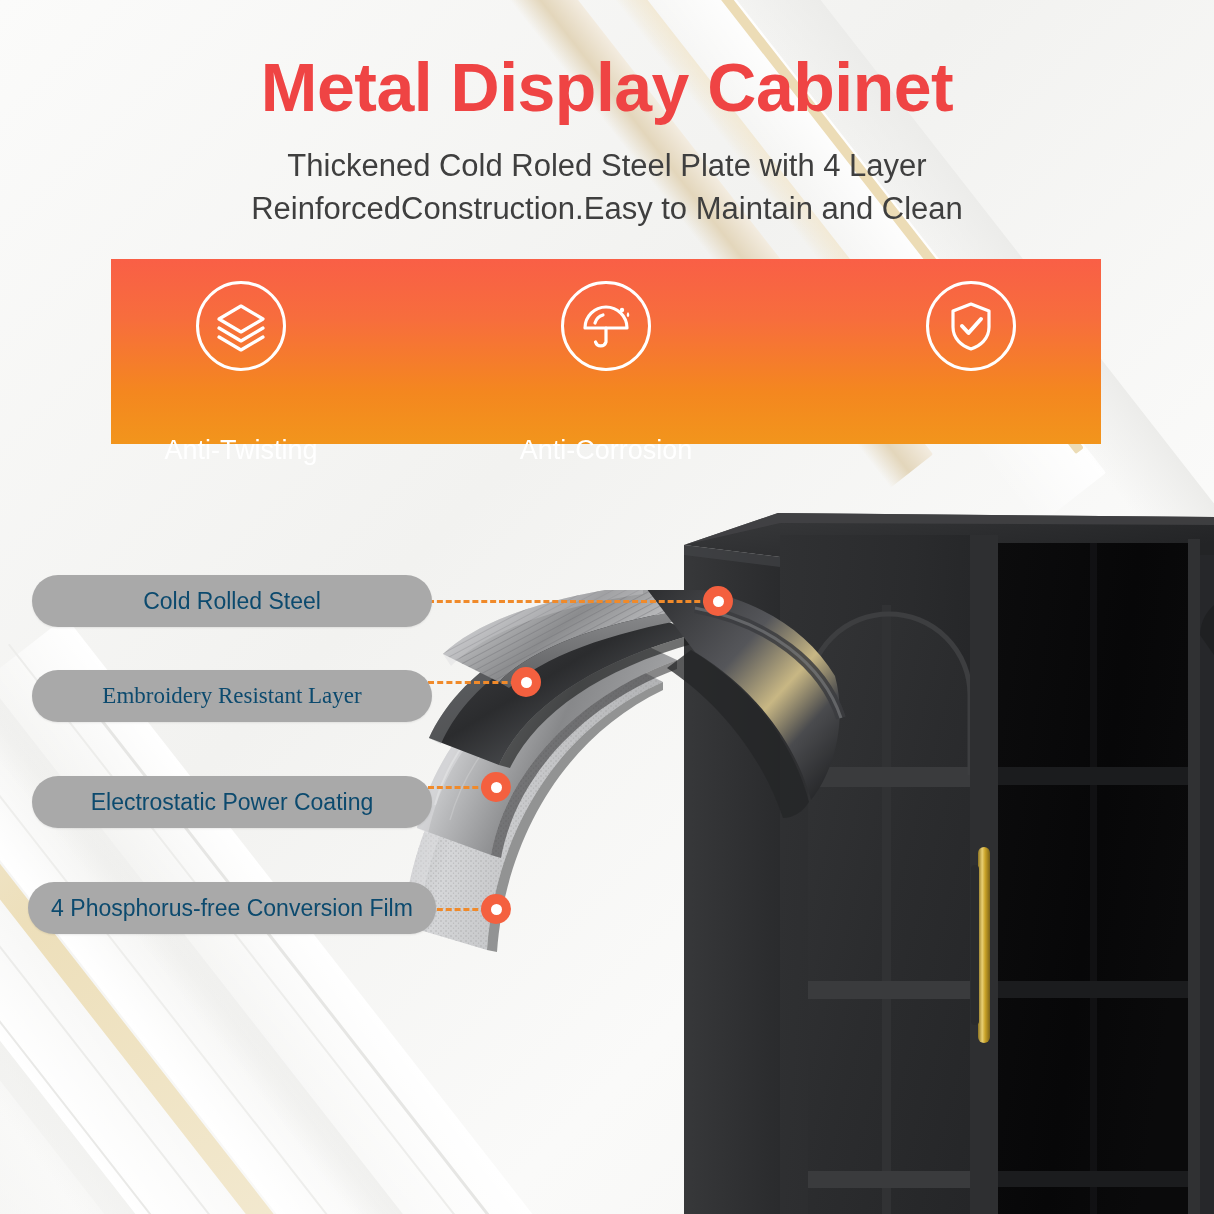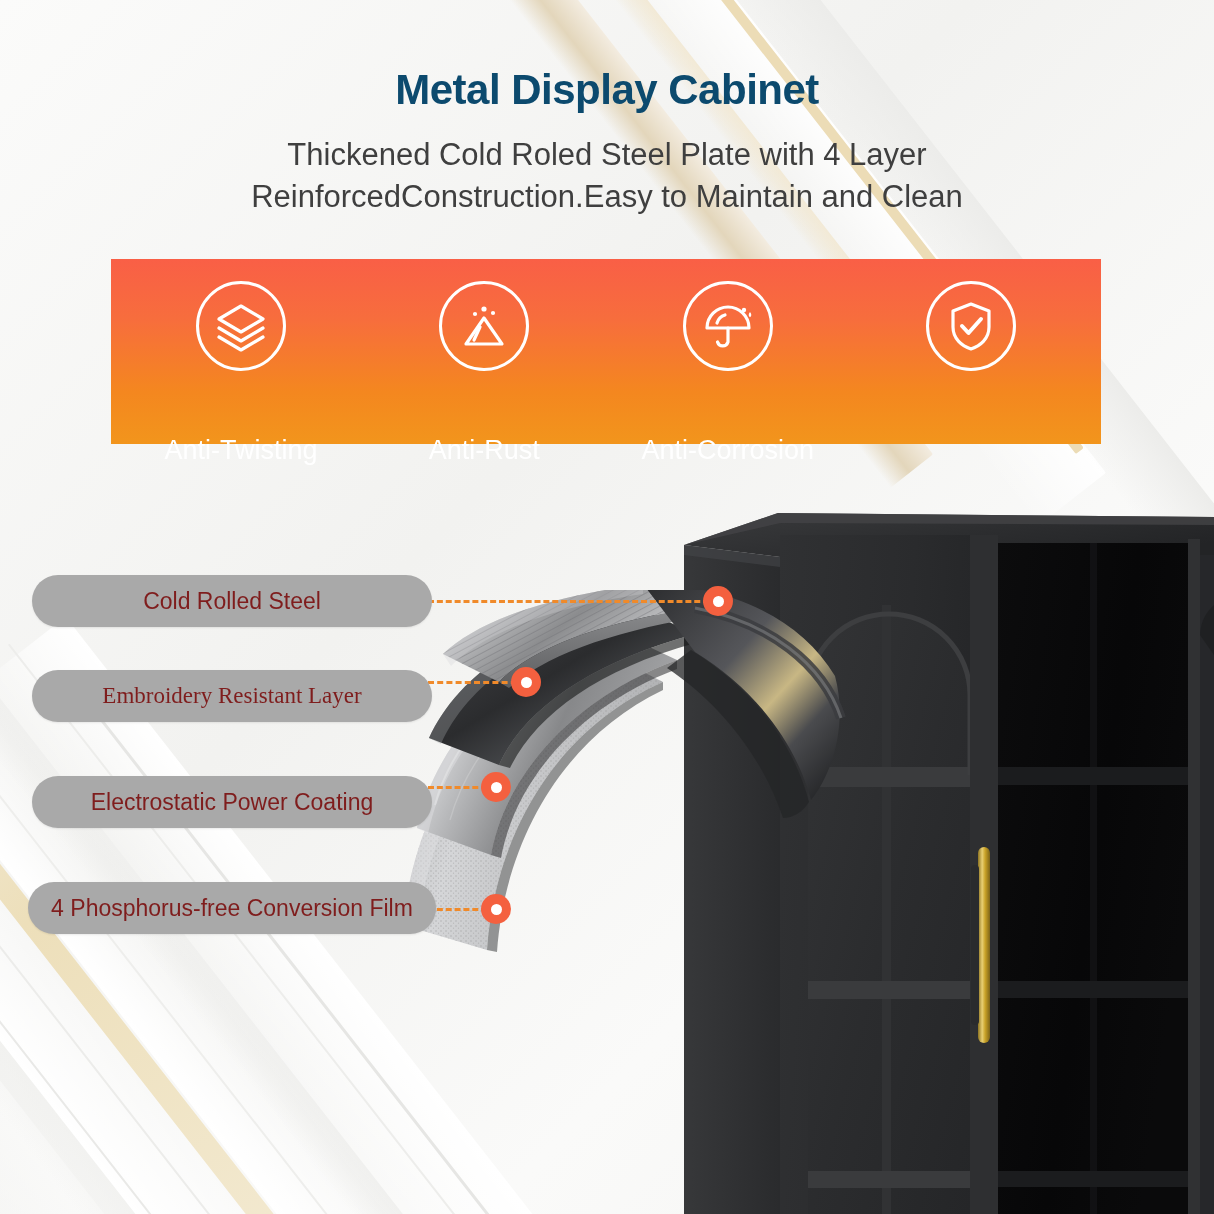--- a/index.html
+++ b/index.html
@@ -22,25 +22,25 @@
   #bg .st {
     position:absolute;
     transform-origin:center;
     transform:rotate(-38deg);
     border-radius:2px;
   }
 
   
   .header { position:absolute; top:0; left:0; width:1214px; z-index:5; text-align:center; }
   .title {
-    font-size:42px;
+    font-size:68px;
     font-weight:bold;
-    color:#0c4a6e;
+    color:#ef4444;
     letter-spacing:-0.5px;
-    margin-top:68px;
+    margin-top:52px;
     line-height:1.05;
   }
   .subtitle {
     font-size:31px;
     color:#3f3f3f;
     line-height:1.36;
     margin-top:22px;
     font-weight:normal;
   }
 
@@ -71,21 +71,21 @@
     white-space:nowrap;
   }
 
   
   .pill {
     position:absolute;
     height:52px;
     background:#a9a9a9;
     border-radius:26px;
     display:flex; align-items:center; justify-content:center;
-    color:#7f1d1d;
+    color:#0c4a6e;
     font-size:23px;
     z-index:9;
     box-shadow:0 1px 2px rgba(0,0,0,.08);
     padding:0 16px;
   }
 
   
   .leader {
     position:absolute;
     height:0; border-top:3px dashed #f08a2a;
@@ -149,32 +149,20 @@
     <div class="ring">
       <svg width="58" height="58" viewBox="0 0 58 58" fill="none" stroke="#fff" stroke-width="3.2" stroke-linecap="round" stroke-linejoin="round">
         <path d="M29 9 L51 22 L29 35 L7 22 Z"></path>
         <path d="M7 31 L29 44 L51 31"></path>
         <path d="M7 40 L29 53 L51 40"></path>
       </svg>
     </div>
     <div class="flabel">Anti-Twisting</div>
   </div>
 
-  <div class="feat">
-    <div class="ring">
-      <svg width="58" height="58" viewBox="0 0 58 58" fill="none" stroke="#fff" stroke-width="3.2" stroke-linecap="round" stroke-linejoin="round">
-        <path d="M29 21 L47 47 L11 47 Z"></path>
-        <path d="M25 30 L19 43"></path>
-        <circle cx="29" cy="12" r="2.6" fill="#fff" stroke="none"></circle>
-        <circle cx="38" cy="16" r="2.1" fill="#fff" stroke="none"></circle>
-        <circle cx="20" cy="17" r="2.1" fill="#fff" stroke="none"></circle>
-      </svg>
-    </div>
-    <div class="flabel">Anti-Rust</div>
-  </div>
 
   <div class="feat">
     <div class="ring">
       <svg width="58" height="58" viewBox="0 0 58 58" fill="none" stroke="#fff" stroke-width="3.2" stroke-linecap="round" stroke-linejoin="round">
         <path d="M8 31 A21 21 0 0 1 50 31 Z"></path>
         <path d="M29 31 L29 45 A5.5 5.5 0 0 1 18.5 45"></path>
         <path d="M18 26 A12 12 0 0 1 26 18"></path>
         <circle cx="45" cy="13" r="2.2" fill="#fff" stroke="none"></circle>
         <path d="M51 15 q2.6 3.4 0 5.2 q-2.6 -1.8 0 -5.2 Z" fill="#fff" stroke="none"></path>
       </svg>

